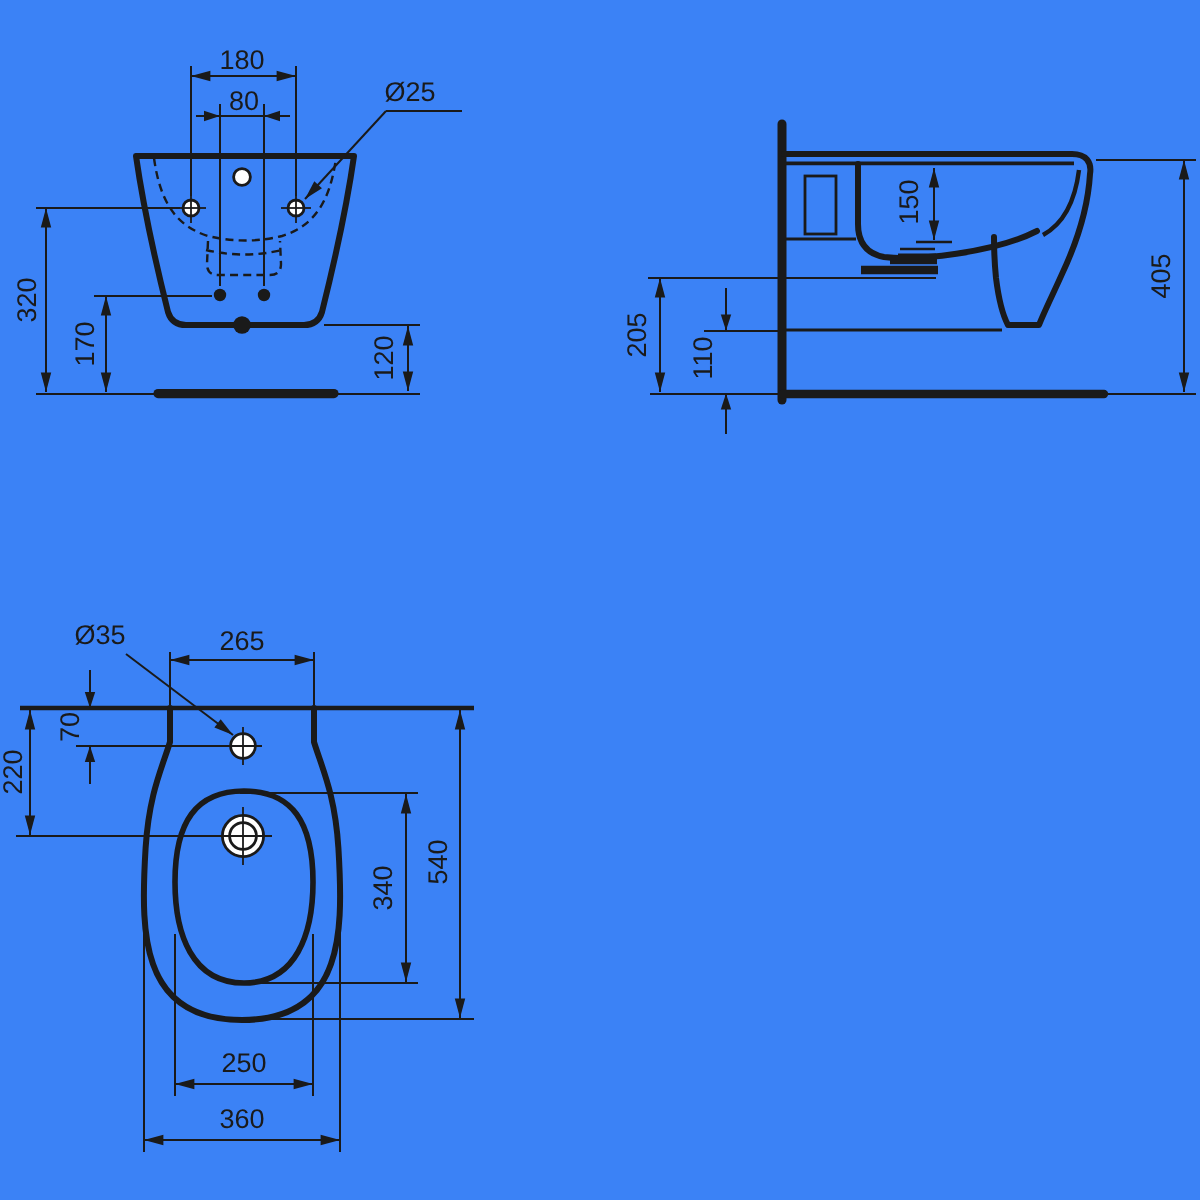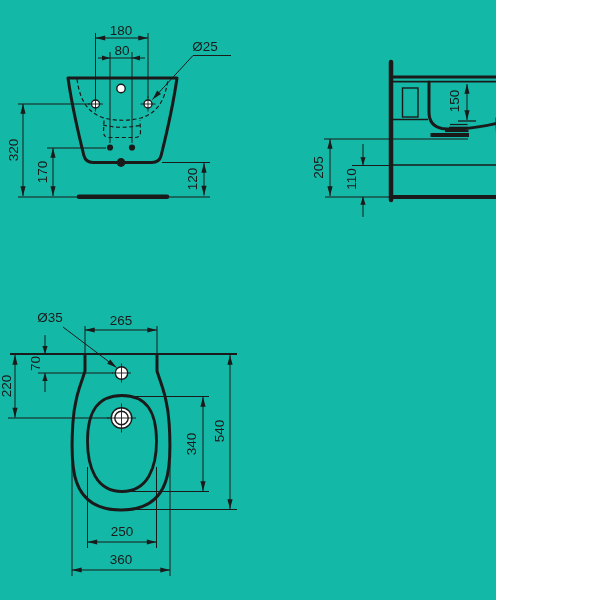--- a/index.html
+++ b/index.html
@@ -1,16 +1,16 @@
 <!DOCTYPE html>
 <html><head>
 <meta charset="utf-8">
 <style>
   html,body{margin:0;padding:0;background:#ffffff;}
-  .stage{width:496px;height:600px;background:#14b8a6;position:relative;overflow:hidden;}
+  .stage{width:600px;height:600px;background:#3b82f6;position:relative;overflow:hidden;}
   svg{display:block;}
   text{font-family:"Liberation Sans","DejaVu Sans",sans-serif;font-size:13.5px;fill:#1a1a1a;}
   .thin{stroke:#1a1a1a;stroke-width:1;fill:none;}
   .med{stroke:#1a1a1a;stroke-width:1.4;fill:none;}
   .outline{stroke:#1a1a1a;stroke-width:3;fill:none;stroke-linejoin:round;stroke-linecap:round;}
   .dash{stroke:#1a1a1a;stroke-width:1.2;fill:none;stroke-dasharray:4 2.6;}
   .dot{fill:#1a1a1a;stroke:none;}
   .hole{stroke:#1a1a1a;stroke-width:1.4;fill:#fff;}
   .tick{stroke:#1a1a1a;stroke-width:0.9;fill:none;}
   .heavy{stroke:#1a1a1a;stroke-linecap:round;fill:none;}

